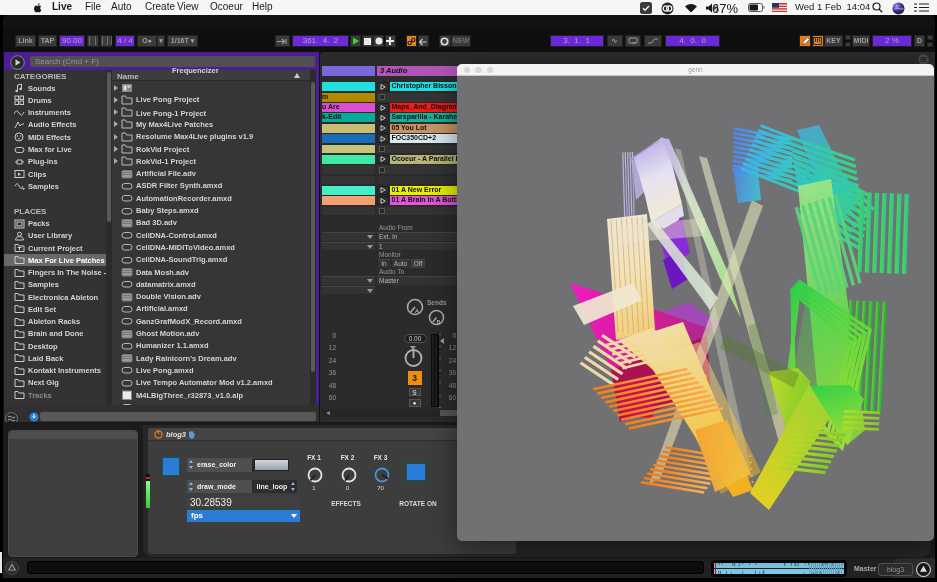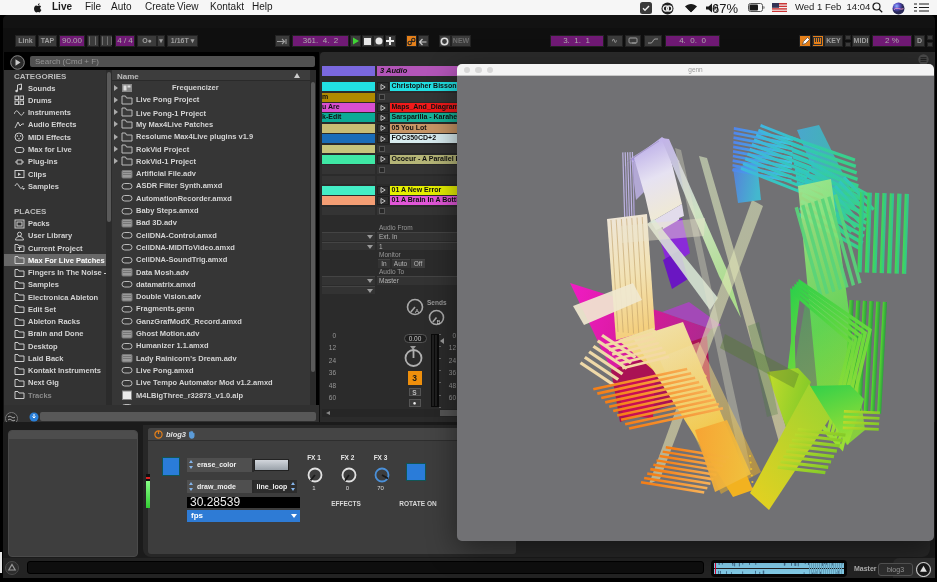--- a/index.html
+++ b/index.html
@@ -7,24 +7,24 @@
 #menubar{position:absolute;left:0;top:0;width:937px;height:15px;background:#f6f6f6;color:#1a1a1a;font-size:10px;}
 #menubar .mi{position:absolute;top:1px;}
 
 #win{position:absolute;left:3px;top:15px;width:932px;height:563px;background:#121212;border-radius:5px 5px 0 0;}
 #titlebar{position:absolute;left:0;top:0;width:932px;height:13px;background:#e9e9e9;border-radius:5px 5px 0 0;}
 #titlebar .tl{position:absolute;top:3px;width:7px;height:7px;border-radius:50%;background:#c9c9c9;}
 #title-text{position:absolute;top:1px;width:100%;text-align:center;font-size:9px;color:#3f3f3f;}
 
 #transport{position:absolute;left:0;top:13px;width:932px;height:24px;background:#0f0f0f;}
 .tbtn{position:absolute;top:7px;height:12px;background:#3b3b3b;border:1px solid #222;color:#9f9f9f;font-size:7px;font-weight:bold;text-align:center;line-height:10px;}
-.tdisp{position:absolute;top:7px;height:12px;background:#701a75;border:1px solid #222;color:#adadad;font-size:8px;text-align:center;line-height:10px;}
+.tdisp{position:absolute;top:7px;height:12px;background:#6d28d9;border:1px solid #222;color:#adadad;font-size:8px;text-align:center;line-height:10px;}
 .torange{background:#e5801a!important;color:#222!important;}
 
-#browser{position:absolute;left:1px;top:37px;width:315px;height:400px;background:#000000;}
+#browser{position:absolute;left:1px;top:37px;width:315px;height:400px;background:#4c1d95;}
 .bhead{font-size:8px;font-weight:bold;color:#bbb;}
 .bitem{position:absolute;font-size:7.5px;font-weight:bold;color:#d4d4d4;white-space:nowrap;}
 
 #session{position:absolute;left:317px;top:37px;width:615px;height:370px;background:#2b2b2b;border-radius:4px 0 0 0;}
 .clip{position:absolute;font-size:7px;font-weight:bold;color:#111;white-space:nowrap;overflow:hidden;line-height:9px;}
 .iolabel{position:absolute;font-size:6.5px;color:#989898;white-space:nowrap;}
 .iobox{position:absolute;height:8.5px;background:#333;border-top:1px solid #444;color:#b5b5b5;font-size:6.5px;line-height:8px;padding-left:2px;white-space:nowrap;}
 
 #devarea{position:absolute;left:0;top:407px;width:932px;height:136px;background:#1b1b1b;}
 
@@ -36,21 +36,21 @@
 </style></head><body>
 <div id="menubar">
  <svg class="abs" style="left:32px;top:2px" width="11" height="11" viewBox="0 0 11 11">
       <path fill="#1a1a1a" d="M7.6 1.2c.1.5-.1 1-.4 1.4-.3.4-.8.7-1.3.6-.1-.5.2-1 .4-1.3.3-.4.9-.7 1.3-.7zM9.4 8c-.2.5-.3.7-.6 1.1-.4.6-.9 1.3-1.5 1.3-.6 0-.7-.4-1.5-.4-.7 0-.9.4-1.5.4-.6 0-1.1-.6-1.5-1.2C1.9 7.9 1.8 5.8 2.5 4.7c.4-.8 1.1-1.2 1.8-1.2.7 0 1.1.4 1.6.4.5 0 .8-.4 1.6-.4.6 0 1.2.3 1.6.9-1.4.8-1.2 2.8.3 3.6z"></path>
     </svg>
  <div class="mi" style="left:52px;font-weight:bold;">Live</div>
  <div class="mi" style="left:85px;">File</div>
  <div class="mi" style="left:111px;">Auto</div>
  <div class="mi" style="left:137px;margin-left:8px;">Create</div>
  <div class="mi" style="left:177px;">View</div>
- <div class="mi" style="left:210px;">Kontakt</div>
+ <div class="mi" style="left:210px;">Ocoeur</div>
  <div class="mi" style="left:252px;">Help</div>
  <svg class="abs" style="left:640px;top:2px" width="12" height="12" viewBox="0 0 12 12">
       <rect x="0" y="0" width="12" height="12" rx="2.5" fill="#3a3a3a"></rect>
       <path d="M3 6.2l2 2 4-4.2" stroke="#f2f2f2" stroke-width="1.4" fill="none"></path>
     </svg>
  <svg class="abs" style="left:661px;top:1.5px" width="13" height="13" viewBox="0 0 13 13">
       <circle cx="6.5" cy="6.5" r="6" fill="#222"></circle>
       <circle cx="4.8" cy="6.5" r="2.6" fill="none" stroke="#f4f4f4" stroke-width="1.3"></circle>
       <circle cx="8.2" cy="6.5" r="2.6" fill="none" stroke="#f4f4f4" stroke-width="1.3"></circle>
     </svg>
@@ -285,21 +285,21 @@
 <div class="abs" style="left:108px;top:18px;width:198px;height:335px;background:#363636;"></div>
 <div class="abs" style="left:108px;top:18px;width:204px;height:11px;background:#3d3d3d;border-bottom:1px solid #2a2a2a;"></div>
 <div class="abs bhead" style="left:113px;top:20px;">Name</div>
 <div class="abs" style="left:290px;top:21px;width:0;height:0;border-left:3px solid transparent;border-right:3px solid transparent;border-bottom:5px solid #ccc;"></div>
 <div class="abs" style="left:110px;top:32.5px;width:0;height:0;border-top:3.2px solid transparent;border-bottom:3.2px solid transparent;border-left:4.5px solid #aaa;"></div>
 <svg class="abs" style="left:117px;top:30.5px" width="12" height="10" viewBox="0 0 12 10">
         <rect x="1" y="1" width="10" height="8" fill="#888"></rect>
         <rect x="2.5" y="2.5" width="3" height="5" fill="#ddd"></rect>
         <rect x="6.5" y="2.5" width="3" height="2" fill="#ddd"></rect>
       </svg>
-<div class="bitem" style="left:132px;top:31.0px;padding-left:36px;">Frequencizer</div>
+<div class="bitem" style="left:132px;top:14px;padding-left:36px;">Frequencizer</div>
 <div class="abs" style="left:110px;top:44.8px;width:0;height:0;border-top:3.2px solid transparent;border-bottom:3.2px solid transparent;border-left:4.5px solid #aaa;"></div>
 <svg class="abs" style="left:117px;top:42.8px" width="12" height="10" viewBox="0 0 12 10">
         <path d="M1 3V1h3.5L5.5 3H11v6H1z" fill="#3a3a3a" stroke="#bbb"></path>
       </svg>
 <div class="bitem" style="left:132px;top:43.3px;">Live Pong Project</div>
 <div class="abs" style="left:110px;top:57.099999999999994px;width:0;height:0;border-top:3.2px solid transparent;border-bottom:3.2px solid transparent;border-left:4.5px solid #aaa;"></div>
 <svg class="abs" style="left:117px;top:55.099999999999994px" width="12" height="10" viewBox="0 0 12 10">
         <path d="M1 3V1h3.5L5.5 3H11v6H1z" fill="#3a3a3a" stroke="#bbb"></path>
       </svg>
 <div class="bitem" style="left:132px;top:57px;">Live Pong-1 Project</div>
@@ -367,21 +367,21 @@
       </svg>
 <div class="bitem" style="left:132px;top:227.80000000000007px;">datamatrix.amxd</div>
 <svg class="abs" style="left:117px;top:239.60000000000008px" width="12" height="10" viewBox="0 0 12 10">
         <rect x="1" y="1.5" width="10" height="7.5" rx="1" fill="#9a9a9a" stroke="#777"></rect>
         <path d="M2 3.5h8M2 5.5h8" stroke="#777"></path>
       </svg>
 <div class="bitem" style="left:132px;top:240.10000000000008px;">Double Vision.adv</div>
 <svg class="abs" style="left:117px;top:251.9000000000001px" width="12" height="10" viewBox="0 0 12 10">
         <rect x="1" y="2.5" width="10" height="5.5" rx="2.7" fill="none" stroke="#bbb"></rect>
       </svg>
-<div class="bitem" style="left:132px;top:252.4000000000001px;">Fragments.genn</div>
+<div class="bitem" style="left:132px;top:252.4000000000001px;">Artificial.amxd</div>
 <svg class="abs" style="left:117px;top:264.2000000000001px" width="12" height="10" viewBox="0 0 12 10">
         <rect x="1" y="2.5" width="10" height="5.5" rx="2.7" fill="none" stroke="#bbb"></rect>
       </svg>
 <div class="bitem" style="left:132px;top:264.7000000000001px;">GanzGrafModX_Record.amxd</div>
 <svg class="abs" style="left:117px;top:276.5000000000001px" width="12" height="10" viewBox="0 0 12 10">
         <rect x="1" y="1.5" width="10" height="7.5" rx="1" fill="#9a9a9a" stroke="#777"></rect>
         <path d="M2 3.5h8M2 5.5h8" stroke="#777"></path>
       </svg>
 <div class="bitem" style="left:132px;top:277.0000000000001px;">Ghost Motion.adv</div>
 <svg class="abs" style="left:117px;top:288.8000000000001px" width="12" height="10" viewBox="0 0 12 10">
@@ -601,21 +601,21 @@
       <div class="abs" style="left:329.5px;top:63px;width:30px;text-align:center;font-size:6px;color:#ddd;">0</div>
 <svg class="abs" style="left:369.5px;top:44px" width="18" height="18" viewBox="0 0 16 18">
         <circle cx="8" cy="9" r="6.5" fill="none" stroke="#4a90d9" stroke-width="1.8"></circle>
         <path d="M8 9L14.1 12.5" stroke="#1a1a1a" stroke-width="1.8"></path>
       </svg>
       <div class="abs" style="left:362.5px;top:32px;width:30px;text-align:center;font-size:6.5px;font-weight:bold;color:#e8e8e8;">FX 3</div>
       <div class="abs" style="left:362.5px;top:63px;width:30px;text-align:center;font-size:6px;color:#ddd;">70</div>
 <div class="abs" style="left:310px;top:77.5px;width:66px;text-align:center;font-size:6.5px;font-weight:bold;color:#d8d8d8;">EFFECTS</div>
 <div class="abs" style="left:403px;top:41px;width:20px;height:18px;background:#2a7cd9;border:1px solid #155;"></div>
 <div class="abs" style="left:385px;top:77.5px;width:60px;text-align:center;font-size:6.5px;font-weight:bold;color:#d8d8d8;">ROTATE ON</div>
-<div class="abs" style="left:184px;top:75px;width:113px;height:11px;background:#000000;color:#ececec;font-size:12px;line-height:11px;padding-left:3px;">30.28539</div>
+<div class="abs" style="left:184px;top:75px;width:113px;height:11px;background:#404040;color:#ececec;font-size:10px;line-height:11px;padding-left:3px;">30.28539</div>
 <div class="abs" style="left:184px;top:87.5px;width:113px;height:12px;background:#2e7bd5;color:#fff;font-size:8px;font-weight:bold;line-height:12px;padding-left:4px;">fps</div>
 <div class="abs" style="left:288px;top:91.5px;width:0;height:0;border-left:3px solid transparent;border-right:3px solid transparent;border-top:4px solid #fff;"></div>
 </div>
 <div id="statusbar">
 <div class="abs" style="left:890px;top:0;width:42px;height:20px;background:#2e2e2e;border-radius:6px 0 0 0;"></div>
 <svg class="abs" style="left:2px;top:3px" width="14" height="14" viewBox="0 0 14 14">
         <circle cx="7" cy="7" r="6.5" fill="#2d2d2d" stroke="#4a4a4a"></circle>
         <path d="M7 3.5l3.2 5.5H3.8z" fill="none" stroke="#999" stroke-width="1.2"></path>
       </svg>
 <div class="abs" style="left:24px;top:3px;width:677px;height:13px;background:#0e0e0e;border-radius:3px;border:1px solid #000;"></div>

